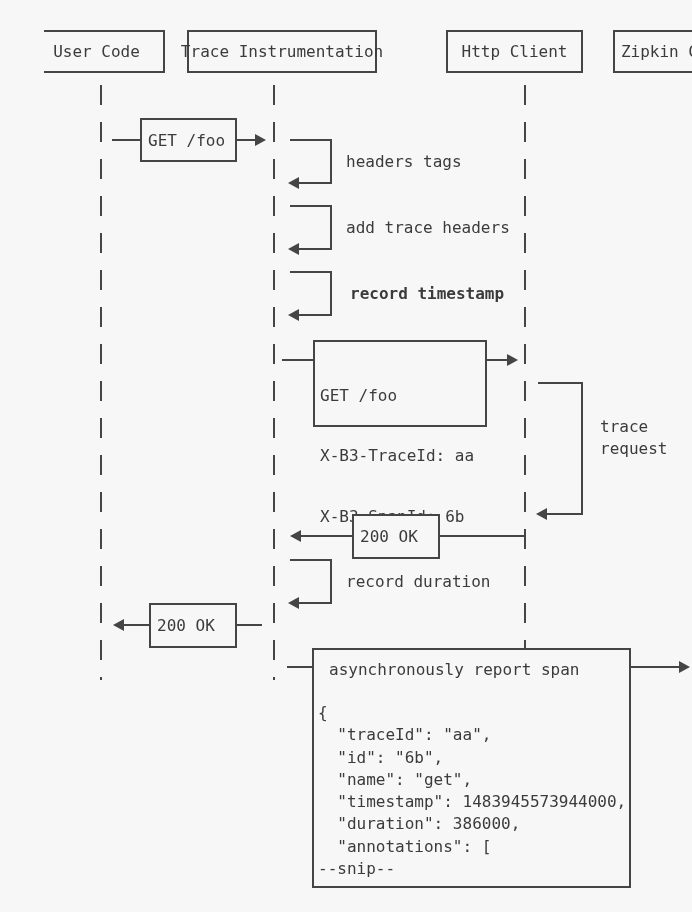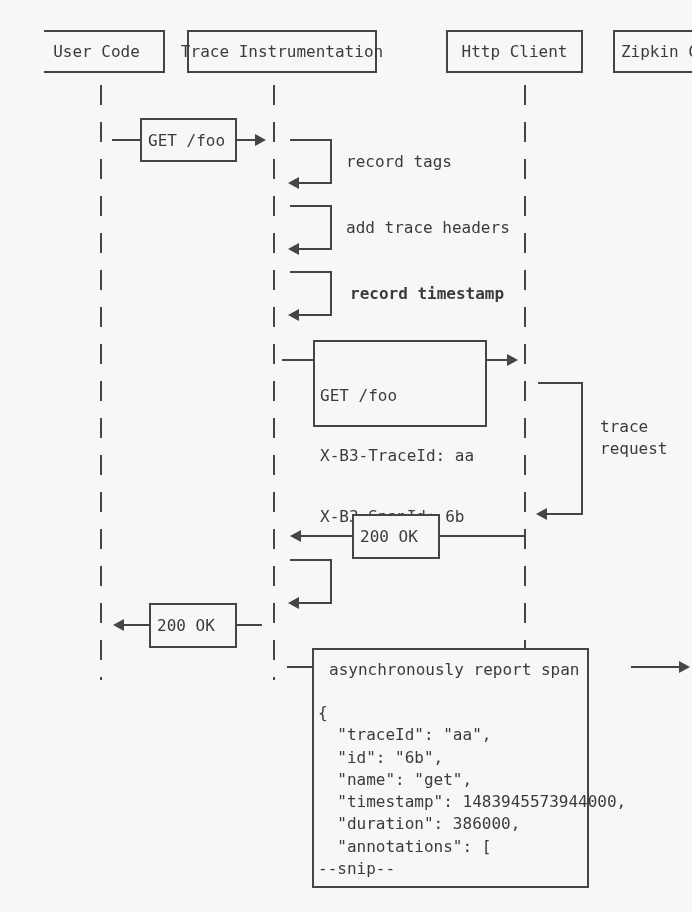--- a/index.html
+++ b/index.html
@@ -96,21 +96,21 @@
 
   <div class="hline" style="left:68px; top:139px; width:28px;"></div>
   <div class="box msg" style="left:96px; top:118px; width:97px; height:44px;">
     <span>GET /foo</span>
   </div>
   <div class="hline" style="left:193px; top:139px; width:18px;"></div>
   <div class="arrow-right" style="left:211px; top:134px;"></div>
 
   <div class="selfloop" style="left:246px; top:139px; width:42px; height:45px;"></div>
   <div class="arrow-left" style="left:244px; top:177px;"></div>
-  <div class="lbl" style="left:302px; top:151px;">record tags</div>
+  <div class="lbl" style="left:302px; top:151px;">headers tags</div>
 
   <div class="selfloop" style="left:246px; top:205px; width:42px; height:45px;"></div>
   <div class="arrow-left" style="left:244px; top:243px;"></div>
   <div class="lbl" style="left:302px; top:217px;">add trace headers</div>
 
   <div class="selfloop" style="left:246px; top:271px; width:42px; height:45px;"></div>
   <div class="arrow-left" style="left:244px; top:309px;"></div>
   <div class="lbl" style="left:306px; top:283px;font-weight:bold;">record timestamp</div>
 
   <div class="hline" style="left:238px; top:359px; width:31px;"></div>
@@ -129,30 +129,31 @@
 
   <div class="arrow-left" style="left:246px; top:530px;"></div>
   <div class="hline" style="left:257px; top:535px; width:51px;"></div>
   <div class="box msg" style="left:308px; top:514px; width:88px; height:45px;">
     <span>200 OK</span>
   </div>
   <div class="hline" style="left:396px; top:535px; width:85px;"></div>
 
   <div class="selfloop" style="left:246px; top:559px; width:42px; height:45px;"></div>
   <div class="arrow-left" style="left:244px; top:597px;"></div>
+  <div class="lbl" style="left:302px; top:571px;">record duration</div>
 
   <div class="arrow-left" style="left:69px; top:619px;"></div>
   <div class="hline" style="left:80px; top:624px; width:25px;"></div>
   <div class="box msg" style="left:105px; top:603px; width:88px; height:45px;">
     <span>200 OK</span>
   </div>
   <div class="hline" style="left:193px; top:624px; width:25px;"></div>
 
   <div class="hline" style="left:243px; top:666px; width:25px;"></div>
-  <div class="box" style="left:268px; top:648px; width:277px; height:240px; display:block;">
+  <div class="box" style="left:268px; top:648px; width:319px; height:240px; display:block;">
     <div class="report-title">asynchronously report span</div>
     <div class="payload">{
   "traceId": "aa",
   "id": "6b",
   "name": "get",
   "timestamp": 1483945573944000,
   "duration": 386000,
   "annotations": [
 --snip--</div>
   </div>

